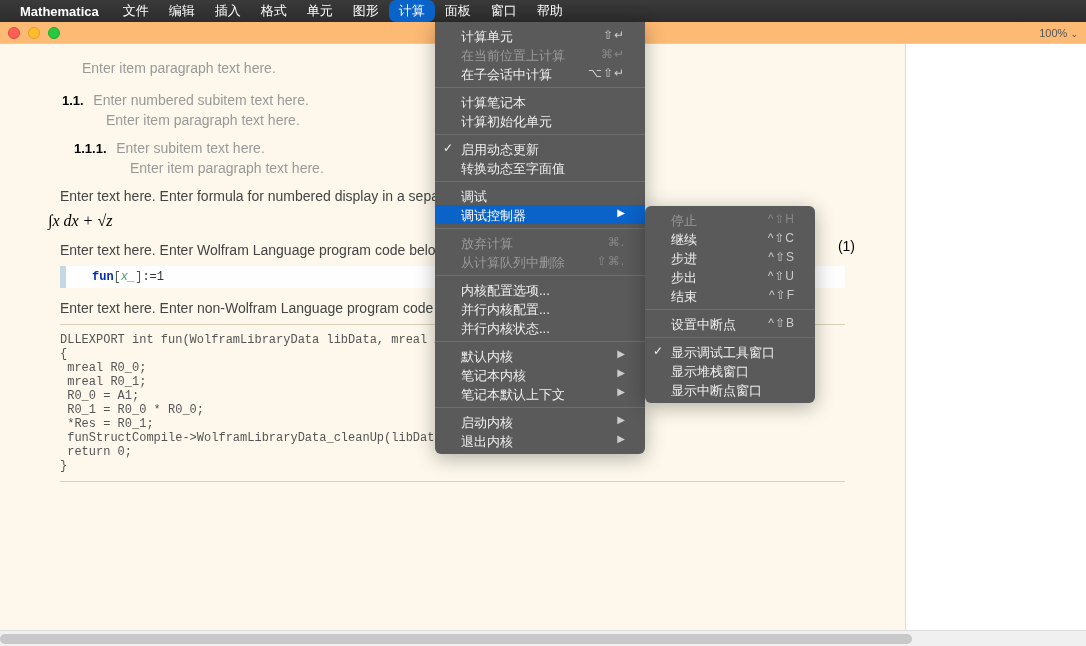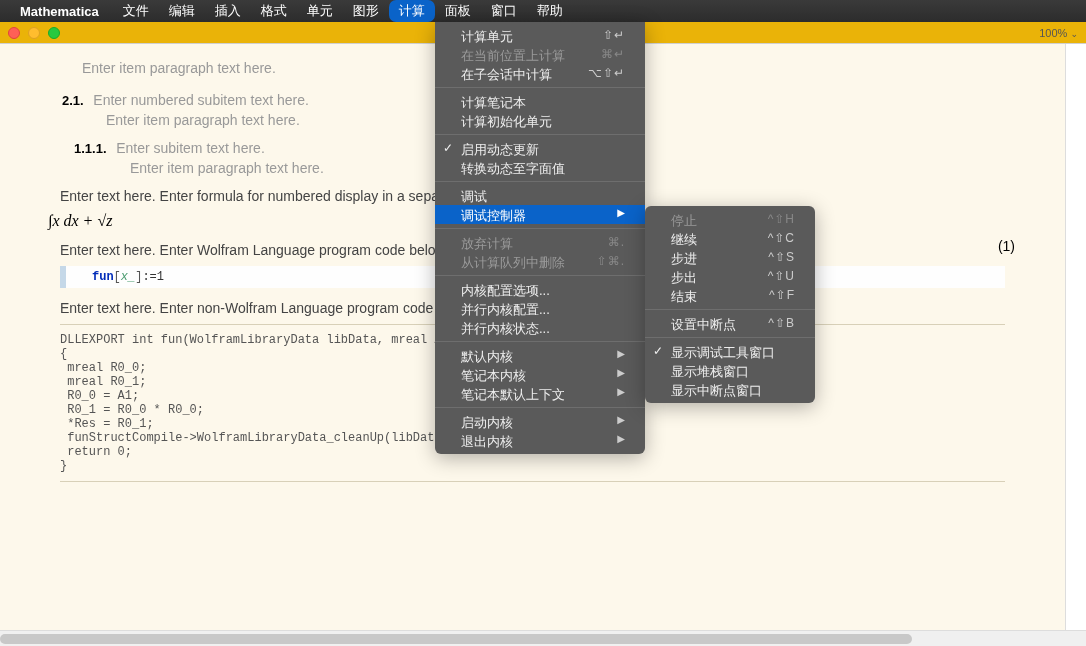--- a/index.html
+++ b/index.html
@@ -39,21 +39,21 @@
       cursor: default;
     }
     .menu-item.active {
       background: #0a63c9;
       border-radius: 7px;
     }
     
     
     .window-chrome {
       height: 22px;
-      background: #eab308;
+      background: #fdba74;
       display: flex;
       align-items: center;
       padding-left: 8px;
       border-bottom: 1px solid #d0d0d0;
       position: relative;
     }
     .traffic-lights {
       display: flex;
       gap: 8px;
     }
@@ -69,21 +69,21 @@
       position: absolute;
       right: 8px;
       font-size: 11px;
       color: #555;
     }
     
     
     .doc {
       background: #fdf8eb;
       height: 586px;
-      width: 1066px;
+      width: 906px;
       padding: 0;
       overflow: hidden;
       position: relative;
       border-right: 1px solid #ddd;
     }
     .doc-inner {
       padding: 0 0 0 0;
     }
     .placeholder {
       color: #999;
@@ -249,21 +249,21 @@
     <span style="font-size:9px;"> ⌄</span>
   </div>
 </div>
 
 <div class="doc">
   <div class="doc-inner">
 
     <div class="line placeholder indent1" style="padding-top:16px;">Enter item paragraph text here.</div>
 
     <div class="line" style="padding-left:62px; margin-top:16px;">
-      <span class="item-num">2.1.</span>
+      <span class="item-num">1.1.</span>
       <span class="placeholder">Enter numbered subitem text here.</span>
     </div>
     <div class="line placeholder indent2">Enter item paragraph text here.</div>
 
     <div class="line" style="padding-left:74px; margin-top:12px;">
       <span class="item-num">1.1.1.</span>
       <span class="placeholder">Enter subitem text here.</span>
     </div>
     <div class="line placeholder indent3">Enter item paragraph text here.</div>
 

